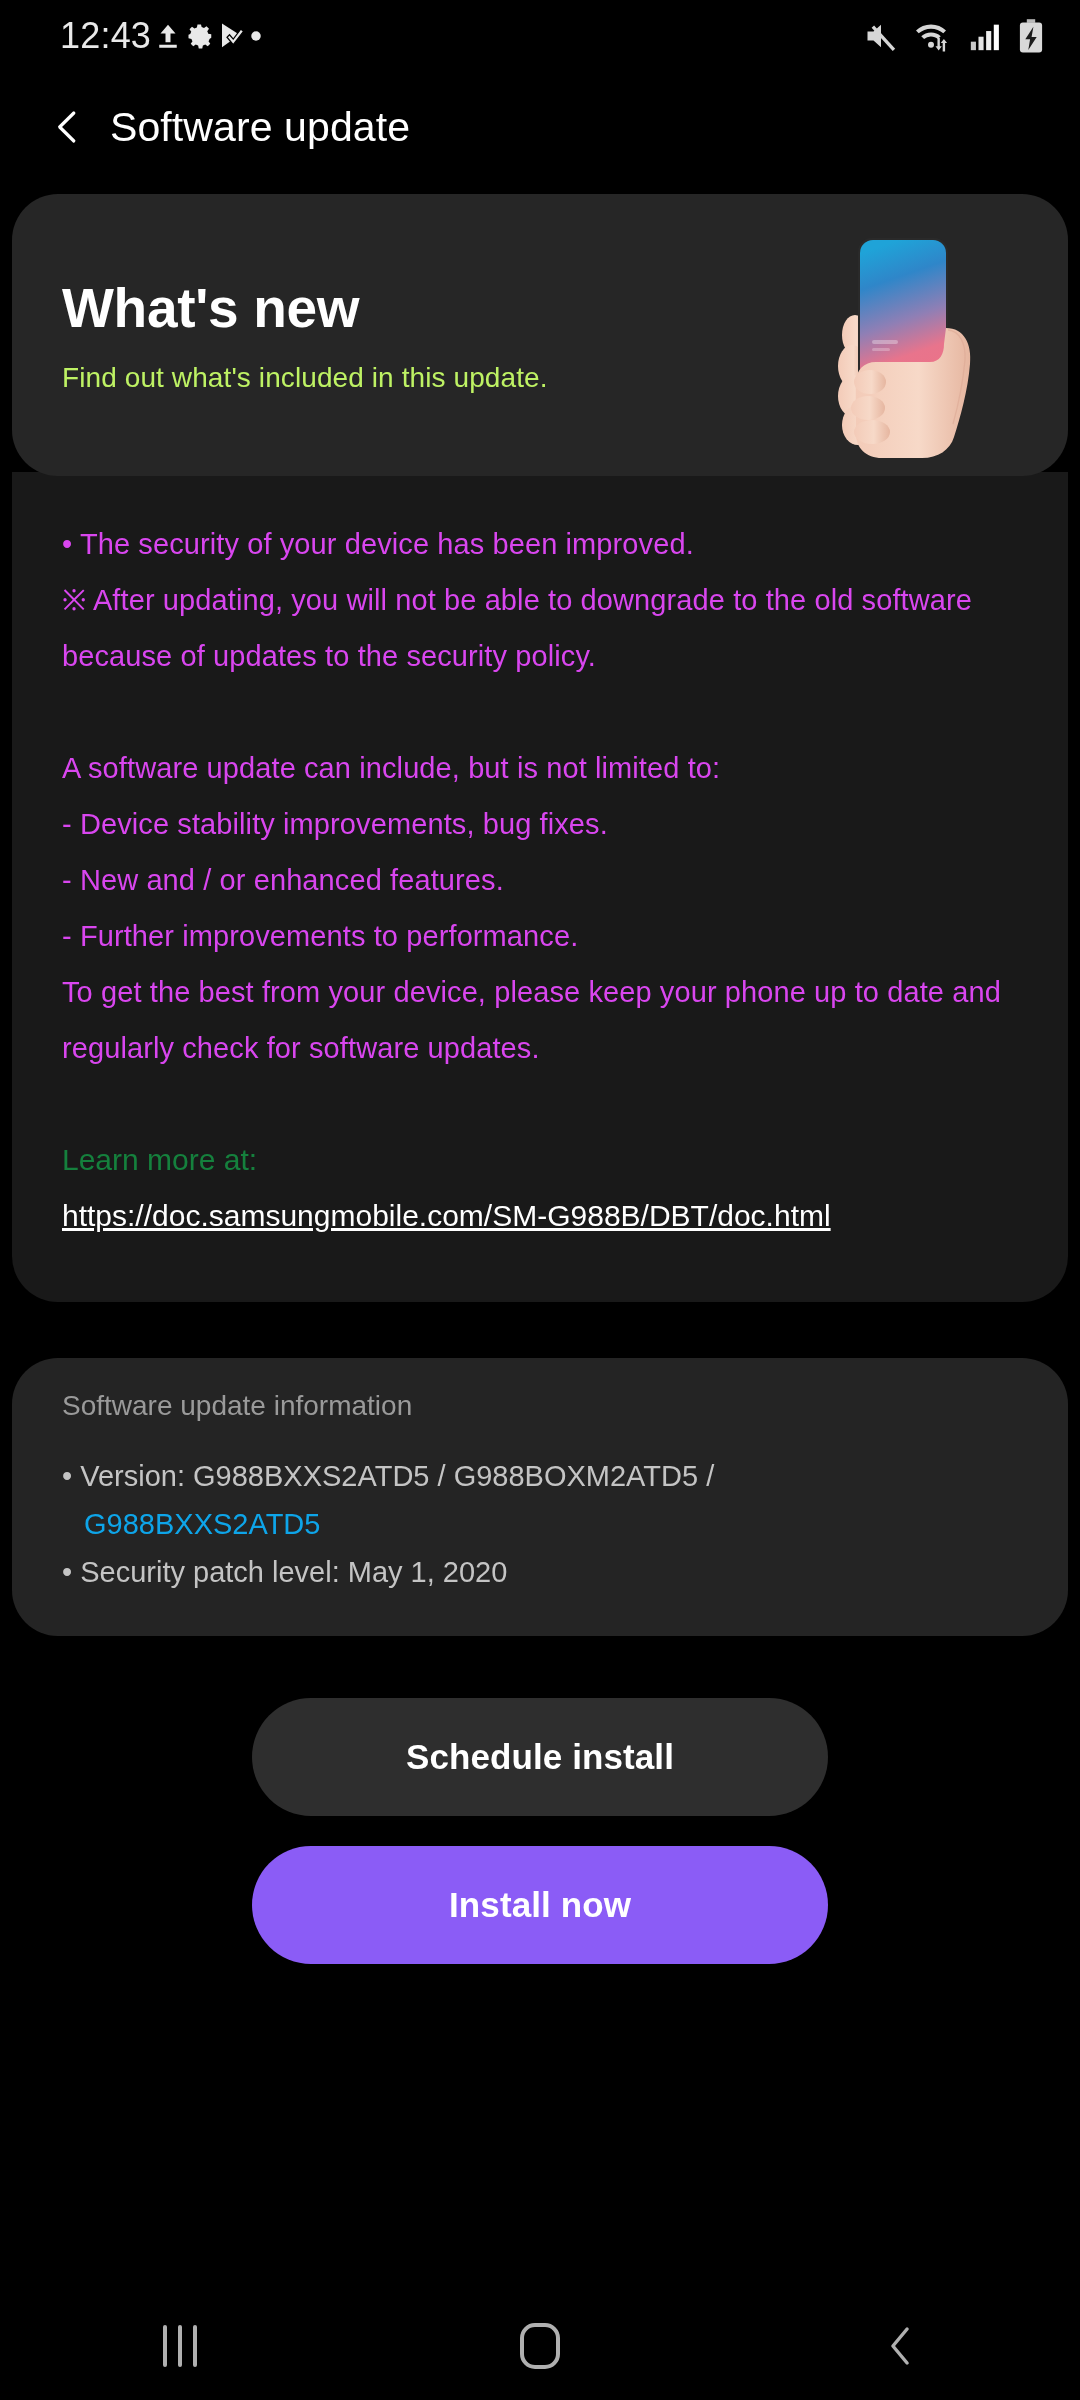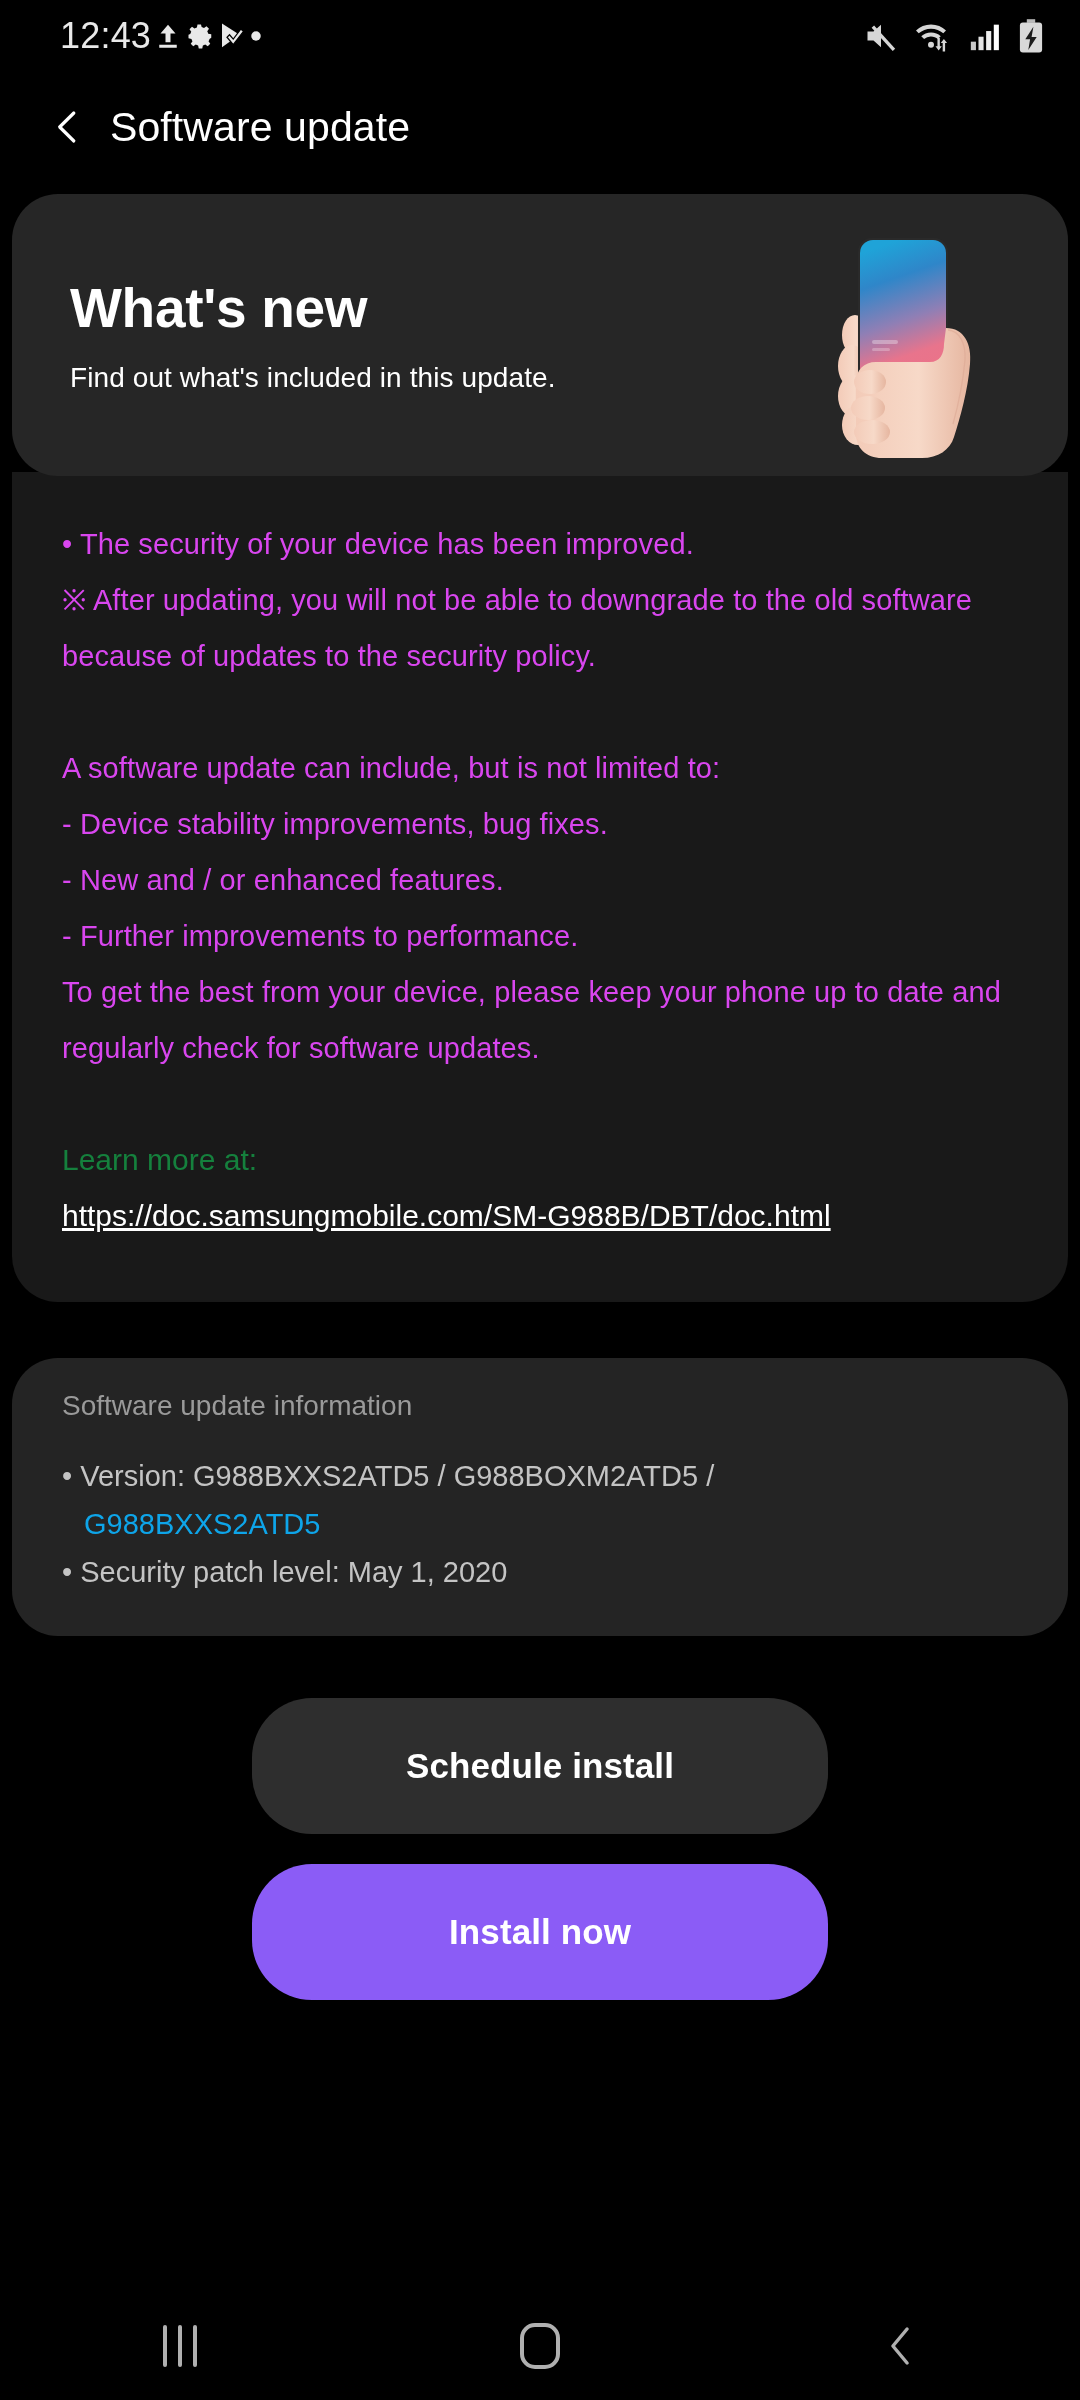--- a/index.html
+++ b/index.html
@@ -30,26 +30,26 @@
     color:#fff; font-size:41px; font-weight:400; letter-spacing:0.1px;
   }
   .banner {
     background:#262626;
     border-radius:46px;
     position:relative;
     height:282px;
     overflow:hidden;
     margin:12px 12px 0 12px;
   }
-  .banner-text { position:absolute; left:58px; top:82px; }
+  .banner-text { position:absolute; left:50px; top:82px; }
   .banner-title {
     color:#fff; font-size:55px; font-weight:700; letter-spacing:-0.3px;
   }
   .banner-sub {
-    color:#ffffff; font-size:28px; margin-top:22px; letter-spacing:0.1px;
+    color:#bef264; font-size:28px; margin-top:22px; letter-spacing:0.1px;
   }
   .banner-art {
     position:absolute; right:60px; bottom:-6px; width:190px; height:250px;
   }
 
   
   .body-card {
     background:#191919;
     border-radius:0 0 46px 46px;
     margin:-4px 12px 0 12px;
@@ -72,21 +72,21 @@
     margin:56px 12px 10px 12px;
     padding:32px 50px 40px 50px;
   }
   .info-title { color:#9a9a9a; font-size:28px; margin-bottom:30px; }
   .info-line { color:#c4c4c4; font-size:29px; line-height:48px; }
   .info-cont { color:#0ea5e9; font-size:29px; line-height:48px; padding-left:22px; }
 
   
   .btns { margin-top:62px; display:flex; flex-direction:column; align-items:center; gap:30px; }
   .btn {
-    width:576px; height:136px; border-radius:60px; border:none;
+    width:576px; height:118px; border-radius:60px; border:none;
     display:flex; align-items:center; justify-content:center;
     font-size:35px; font-weight:700; letter-spacing:0.1px;
     font-family:"Liberation Sans", sans-serif; cursor:pointer;
   }
   .btn-secondary { background:#2e2e2e; color:#ffffff; }
   .btn-primary { background:#8b5cf6; color:#ffffff; }
 
   
   .navbar {
     position:absolute; left:0; bottom:0; width:1080px; height:108px;

